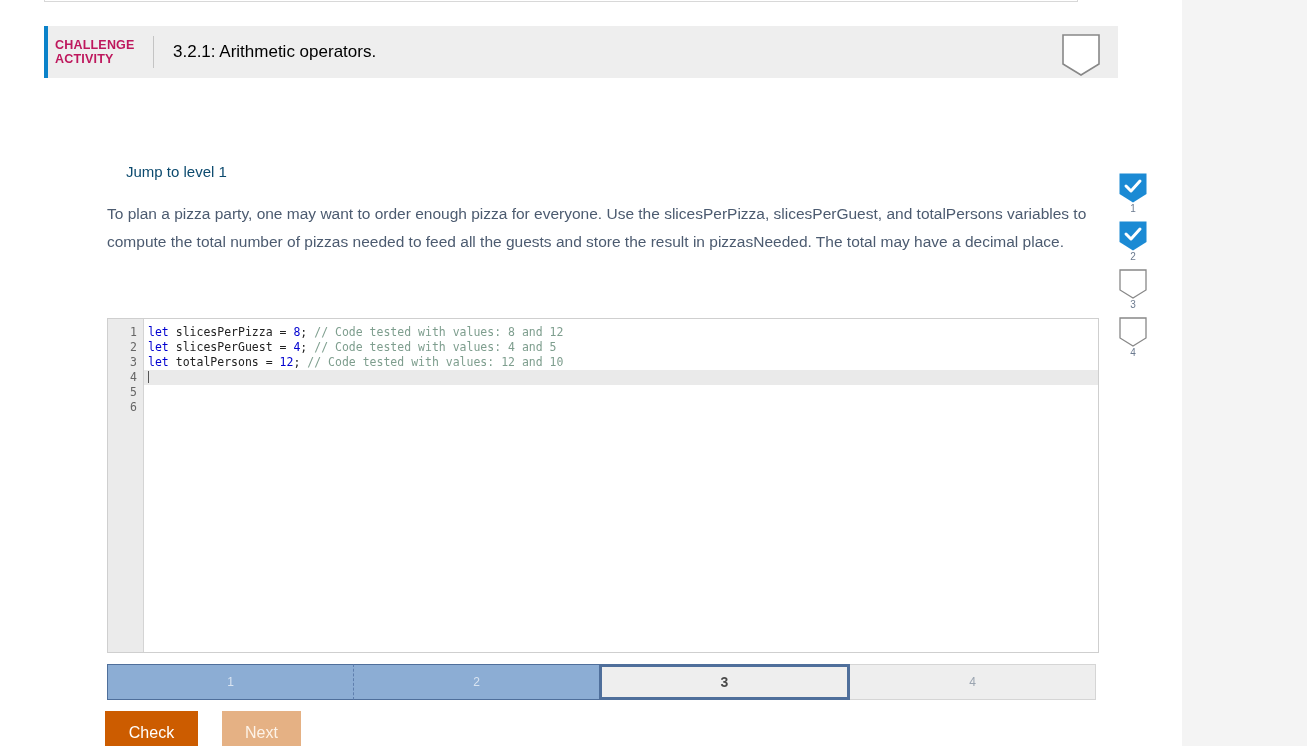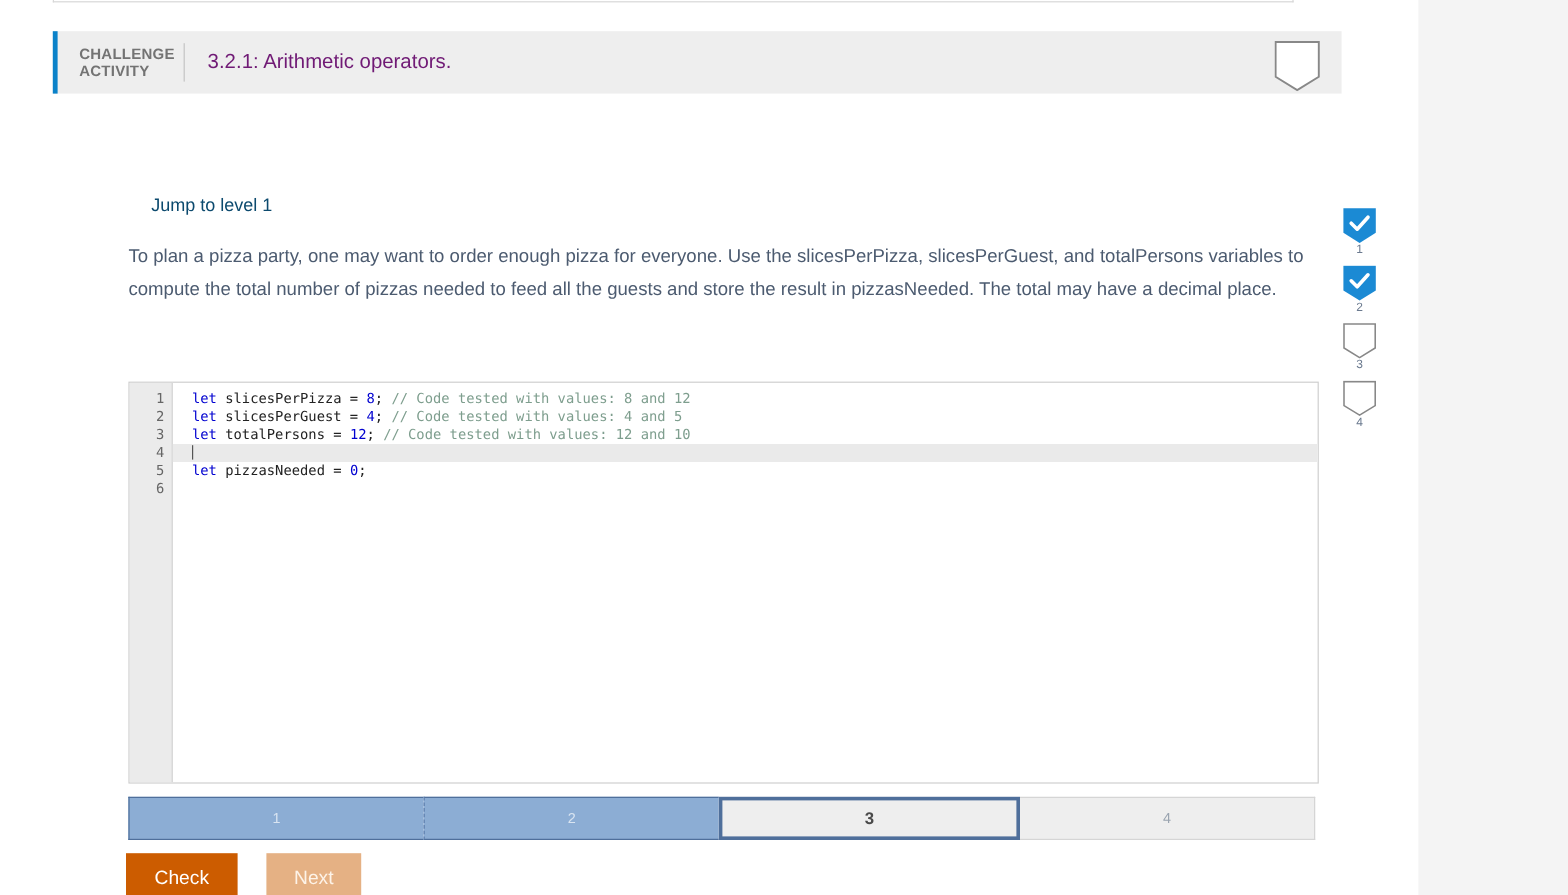--- a/index.html
+++ b/index.html
@@ -62,37 +62,37 @@
     position: relative;
     height: 52px;
     background: #eeeeee;
     display: flex;
     align-items: center;
     border-left: 4px solid #0b82c9;
     box-sizing: border-box;
   }
   #challenge-tag {
     width: 105px;
-    padding-left: 18px;
+    padding-left: 7px;
     font-size: 12.5px;
     font-weight: bold;
-    color: #737373;
+    color: #be185d;
     line-height: 14px;
     letter-spacing: .2px;
     box-sizing: border-box;
   }
   #header-sep {
     width: 1px;
     height: 32px;
     background: #c4c4c4;
   }
   #activity-title {
     padding-left: 19px;
     font-size: 17px;
-    color: #701a75;
+    color: #000000;
     font-weight: 400;
   }
 
   
   #header-badge {
     position: absolute;
     right: 18px;
     top: 8px;
   }
 
@@ -155,21 +155,21 @@
     flex: 1;
     padding-top: 6px;
     position: relative;
   }
   #code-area .cl {
     font-family: "DejaVu Sans Mono", monospace;
     font-size: 11.5px;
     height: 15px;
     line-height: 15px;
     white-space: pre;
-    padding-left: 16px;
+    padding-left: 4px;
     color: #222222;
   }
   #code-area .cl.active {
     background: #eaeaea;
   }
   .kw { color: #0000d0; }
   .num { color: #0000d0; }
   .cmt { color: #7e9e8e; }
   .caret {
     display: inline-block;
@@ -315,21 +315,20 @@
           <div class="ln">3</div>
           <div class="ln">4</div>
           <div class="ln">5</div>
           <div class="ln">6</div>
         </div>
       <div id="code-area">
           <div class="cl"><span class="kw">let </span><span>slicesPerPizza = </span><span class="num">8</span><span>; </span><span class="cmt">// Code tested with values: 8 and 12</span></div>
           <div class="cl"><span class="kw">let </span><span>slicesPerGuest = </span><span class="num">4</span><span>; </span><span class="cmt">// Code tested with values: 4 and 5</span></div>
           <div class="cl"><span class="kw">let </span><span>totalPersons = </span><span class="num">12</span><span>; </span><span class="cmt">// Code tested with values: 12 and 10</span></div>
           <div class="cl active"><span class="caret"></span></div>
-          <div class="cl"><span class="kw">let </span><span>pizzasNeeded = </span><span class="num">0</span><span>;</span></div>
           <div class="cl"></div>
         </div>
     </div>
 
     <div id="progress-bar">
         <div class="seg done first">1</div>
         <div class="seg done second">2</div>
         <div class="seg active">3</div>
         <div class="seg todo">4</div>
       </div>

